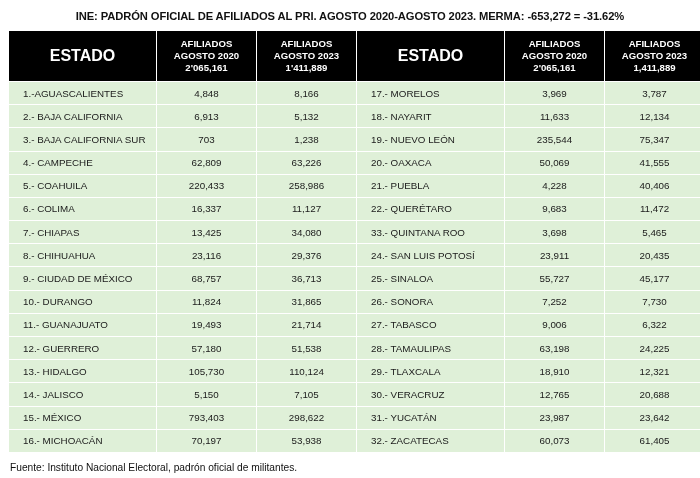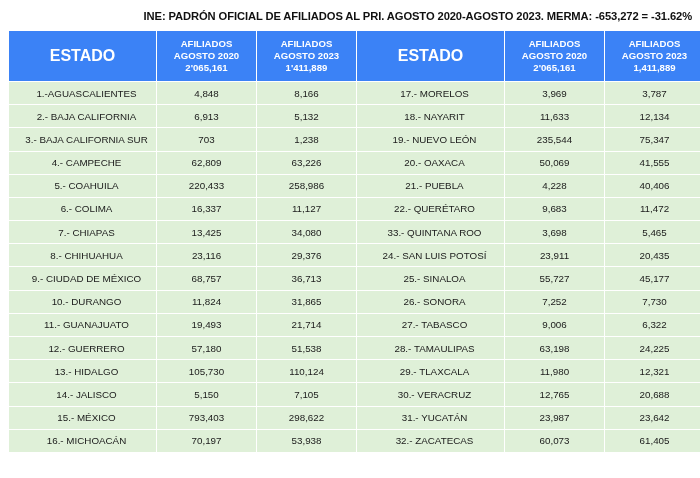--- a/index.html
+++ b/index.html
@@ -18,53 +18,53 @@
     height: 478px;
     box-sizing: border-box;
     padding: 8px 8px 0 8px;
     display: flex;
     flex-direction: column;
   }
   .title {
     font-size: 11.2px;
     font-weight: bold;
     color: #111111;
-    text-align: right;
+    text-align: center;
     padding: 2px 0 8px 0;
     letter-spacing: -0.1px;
   }
   table.main {
     border-collapse: collapse;
     width: 684px;
     table-layout: fixed;
   }
   table.main th, table.main td {
     border: 1px solid #ffffff;
   }
   thead th {
-    background: #3b82f6;
+    background: #000000;
     color: #ffffff;
     font-weight: bold;
     font-size: 9.6px;
     text-align: center;
     padding: 7px 2px;
     line-height: 1.25;
   }
   thead th.estado-h {
     font-size: 16px;
   }
   tbody td {
     background: #dff0d8;
     color: #1a1a1a;
     font-size: 9.8px;
     padding: 4.6px 6px;
     height: 13px;
   }
   tbody td.name {
-    text-align: center;
+    text-align: left;
     padding-left: 14px;
   }
   tbody td.num {
     text-align: center;
   }
   
   col.c-name { width: 148px; }
   col.c-num  { width: 100px; }
   .footer {
     font-size: 10.2px;
@@ -210,21 +210,21 @@
           <td class="num">51,538</td>
           <td class="name">28.- TAMAULIPAS</td>
           <td class="num">63,198</td>
           <td class="num">24,225</td>
         </tr>
         <tr>
           <td class="name">13.- HIDALGO</td>
           <td class="num">105,730</td>
           <td class="num">110,124</td>
           <td class="name">29.- TLAXCALA</td>
-          <td class="num">11,980</td>
+          <td class="num">18,910</td>
           <td class="num">12,321</td>
         </tr>
         <tr>
           <td class="name">14.- JALISCO</td>
           <td class="num">5,150</td>
           <td class="num">7,105</td>
           <td class="name">30.- VERACRUZ</td>
           <td class="num">12,765</td>
           <td class="num">20,688</td>
         </tr>
@@ -240,13 +240,14 @@
           <td class="name">16.- MICHOACÁN</td>
           <td class="num">70,197</td>
           <td class="num">53,938</td>
           <td class="name">32.- ZACATECAS</td>
           <td class="num">60,073</td>
           <td class="num">61,405</td>
         </tr>
       </tbody>
   </table>
 
+  <div class="footer">Fuente: Instituto Nacional Electoral,  padrón oficial de militantes.</div>
 </div>
 
 </body></html>

